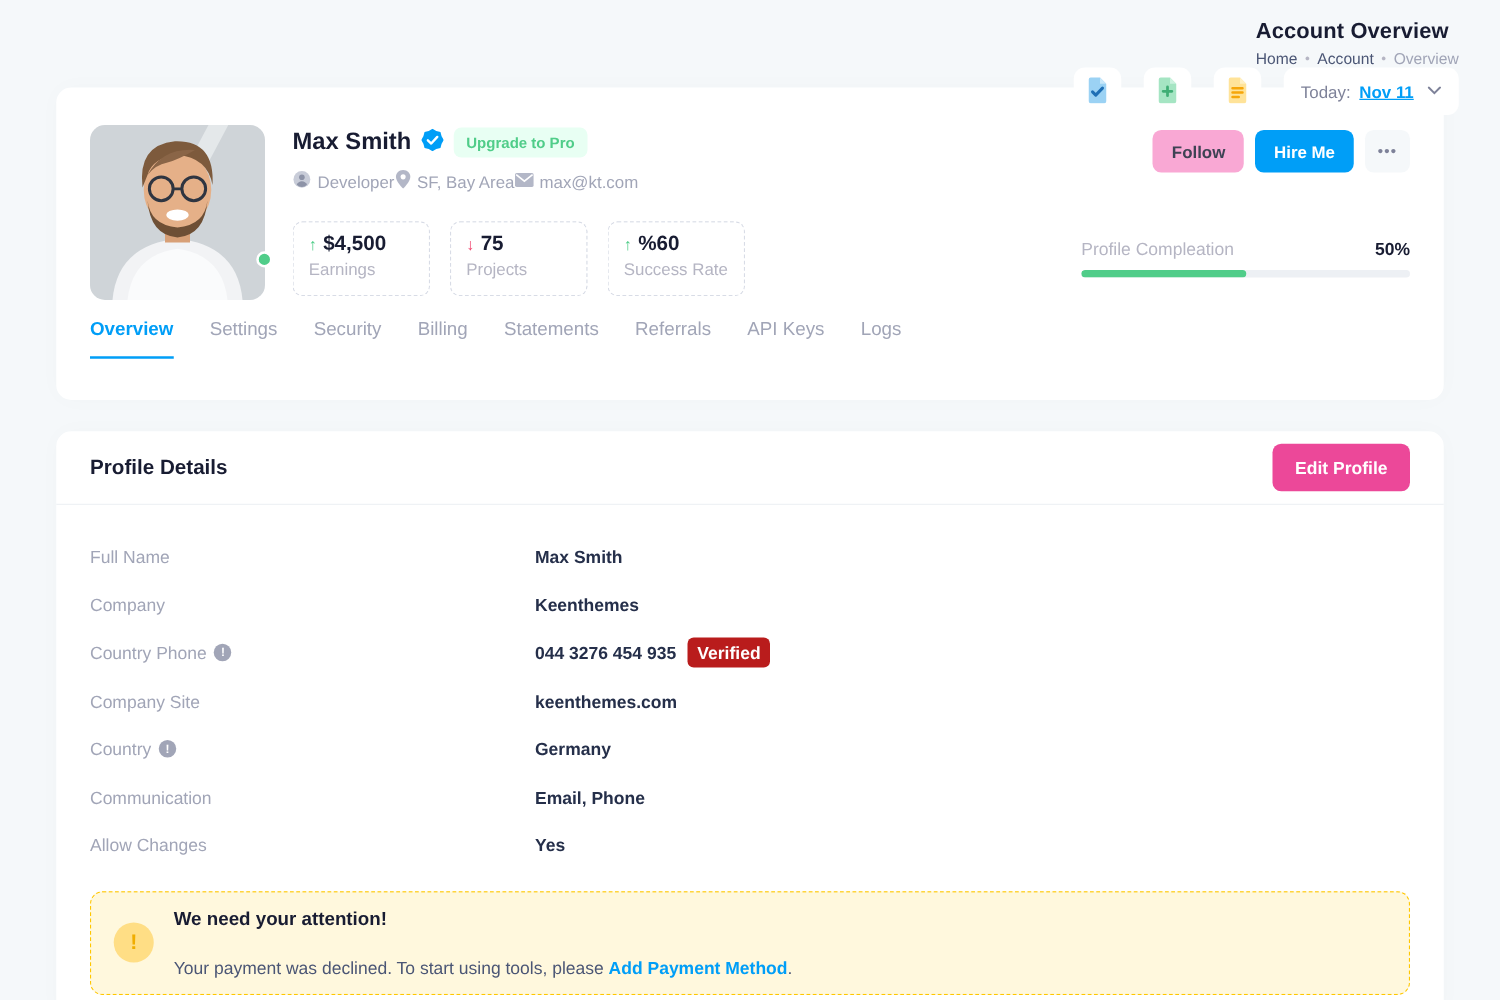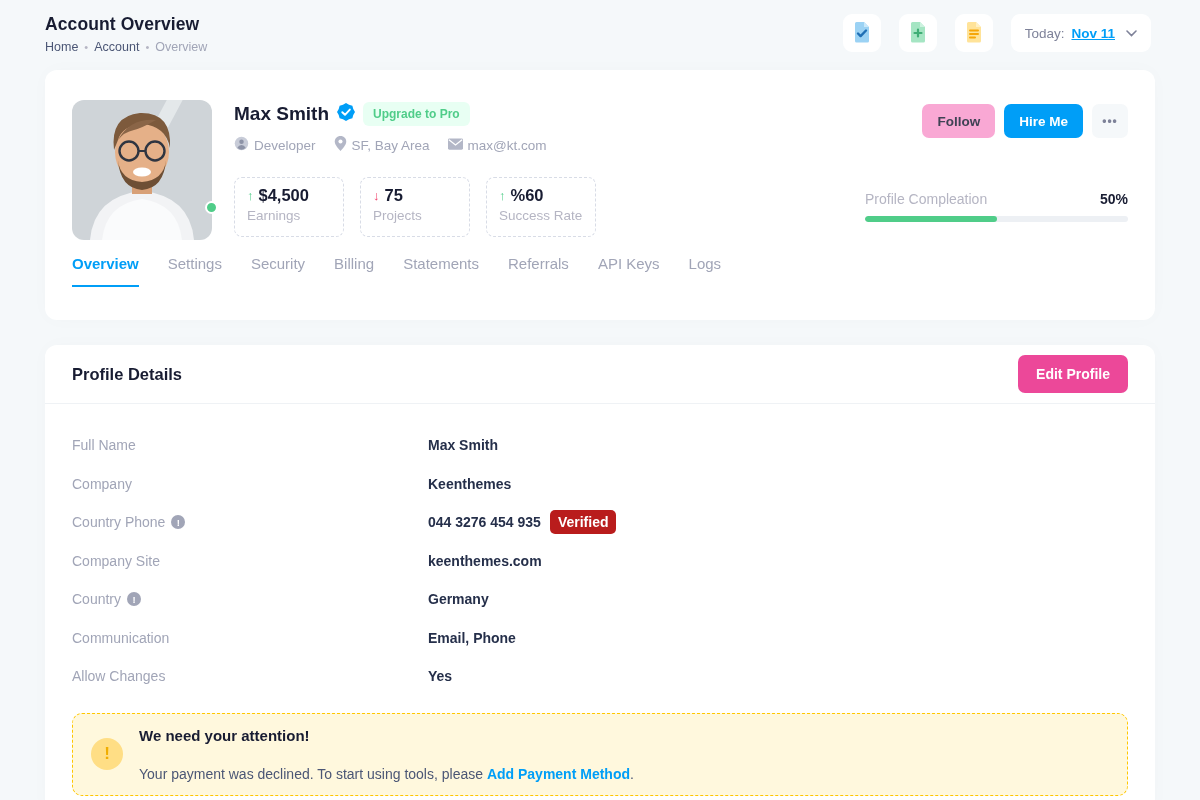--- a/index.html
+++ b/index.html
@@ -4,22 +4,22 @@
 <style>
   * { margin:0; padding:0; box-sizing:border-box; }
   html,body { width:1200px; height:800px; overflow:hidden; }
   body {
     background:#f5f8fa;
     font-family:"Liberation Sans", sans-serif;
     color:#181c32;
   }
   
   .page-header {
-    display:flex; justify-content:space-between; align-items:flex-start;
-    padding:14px 49px 12px 45px; height:70px;
+    display:flex; justify-content:space-between; align-items:flex-end;
+    padding:14px 33px 12px 45px; height:70px;flex-direction:column;
   }
   .page-title { font-size:17.5px; font-weight:700; color:#181c32; letter-spacing:.1px; }
   .breadcrumb { margin-top:5px; font-size:12.5px; display:flex; align-items:center; gap:6px; }
   .breadcrumb .bc-link { color:#4b5675; }
   .breadcrumb .bc-sep { color:#b5b5c3; font-size:11px; }
   .breadcrumb .bc-current { color:#a1a5b7; }
   .header-right { display:flex; align-items:center; gap:18px; }
   .icon-btn {
     width:38px; height:38px; background:#fff; border:none; border-radius:9px;
     display:flex; align-items:center; justify-content:center; cursor:pointer;
@@ -47,21 +47,21 @@
     background:#50cd89; border:2.5px solid #fff; border-radius:50%;
   }
 
   .profile-info { flex:1; padding-left:22px; padding-top:2px; }
   .name-row { display:flex; align-items:center; gap:8px; }
   .profile-name { font-size:19px; font-weight:700; color:#181c32; }
   .upgrade-badge {
     background:#e8fff3; color:#50cd89; font-size:12px; font-weight:700;
     padding:5px 10px; border-radius:6px; cursor:pointer;
   }
-  .meta-row { display:flex; gap:18px; margin-top:10px; }
+  .meta-row { display:flex; margin-top:10px; }
   .meta-item { display:flex; align-items:center; gap:5px; color:#a1a5b7; font-size:13.5px; font-weight:500; cursor:pointer; }
 
   .stats-row { display:flex; gap:16px; margin-top:23px; }
   .stat-card {
     border:1px dashed #d8dce6; border-radius:8px; width:110px; height:60px;
     padding:8px 12px 6px 12px;
   }
   .stat-value { display:flex; align-items:center; gap:5px; font-size:16.5px; font-weight:700; color:#181c32; }
   .arrow-up { color:#50cd89; font-size:13px; font-weight:700; }
   .arrow-down { color:#f1416c; font-size:13px; font-weight:700; }

